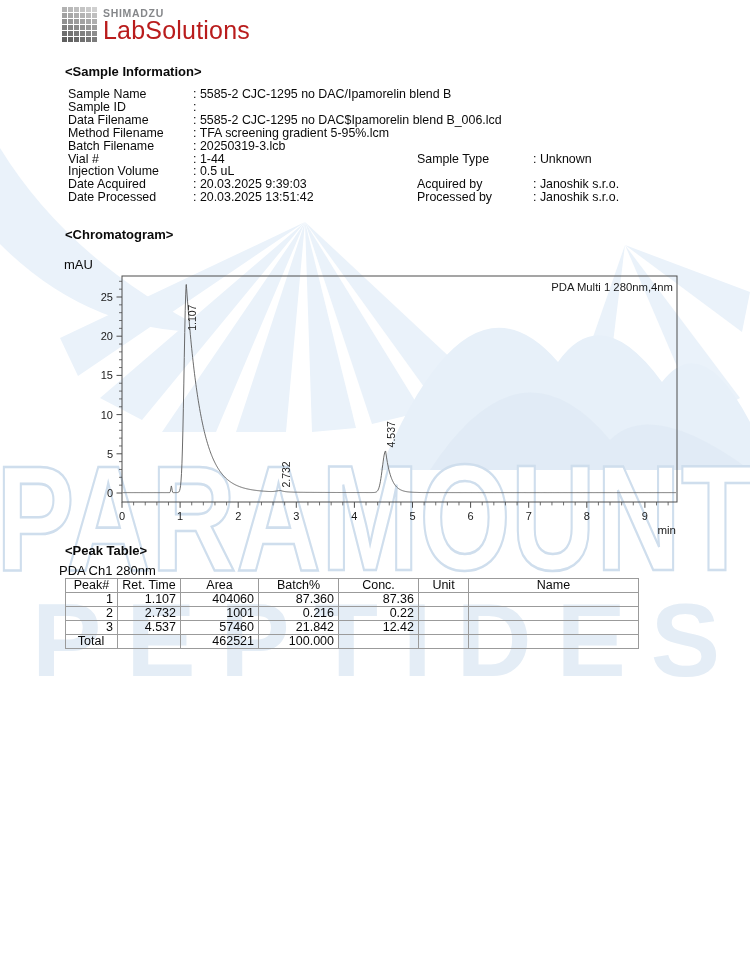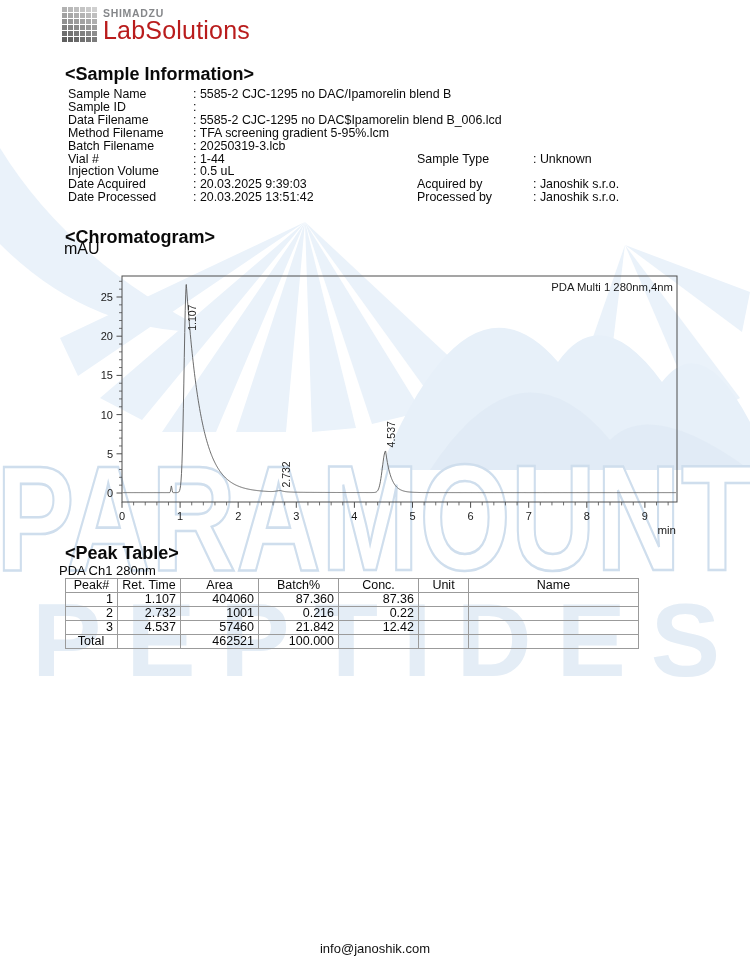--- a/index.html
+++ b/index.html
@@ -5,30 +5,30 @@
   html,body{margin:0;padding:0;background:#fff;}
   #page{position:relative;width:750px;height:971px;background:#fff;overflow:hidden;
         font-family:"Liberation Sans",sans-serif;color:#0a0a0a;}
   
   #wm{position:absolute;left:0;top:0;pointer-events:none;}
   .logo{position:absolute;left:62px;top:5px;display:flex;gap:6px;align-items:center;}
   .logo-grid{display:grid;grid-template-columns:repeat(6,5px);grid-template-rows:repeat(6,5px);gap:1px;margin-top:2px;}
   .brand-top{font-size:10.5px;font-weight:bold;color:#85878a;letter-spacing:.7px;line-height:12px;}
   .brand-bottom{font-size:25px;color:#b91c1c;letter-spacing:.2px;line-height:22px;}
   .title{position:absolute;left:261px;top:1px;font-size:34px;line-height:42px;color:#000;}
-  .sec-h{position:absolute;font-size:18px;font-weight:bold;white-space:nowrap;}
+  .sec-h{position:absolute;font-size:13px;font-weight:bold;white-space:nowrap;}
   #si-h{left:65px;top:64px;}
   #si-rows{position:absolute;left:68px;top:88px;font-size:12.4px;line-height:12.9px;white-space:pre;}
   .si-row{display:flex;gap:12px;}
   .si-label{display:inline-block;width:113px;}
   .si-val{display:inline-block;}
   .si-val.w{width:212px;}
   .si-label2{display:inline-block;width:104px;}
   #chrom-h{left:65px;top:227px;}
-  #mau{position:absolute;left:64px;top:240px;font-size:16px;}
+  #mau{position:absolute;left:64px;top:257px;font-size:13px;}
   #chart{position:absolute;left:62px;top:268px;}
   #pt-h{left:65px;top:543px;}
   #pt-channel{position:absolute;left:59px;top:563px;font-size:13px;}
   #peak-table{position:absolute;left:65px;top:578px;border-collapse:collapse;table-layout:fixed;font-size:12.5px;}
   #peak-table th,#peak-table td{border:1px solid #9b9b9b;padding:0 4px;height:13px;line-height:13px;
       font-weight:normal;overflow:hidden;white-space:nowrap;}
   #peak-table th{text-align:center;}
   #peak-table td.num{text-align:right;}
   #peak-table td.tot{text-align:center;padding-left:3px;}
   #footer{position:absolute;left:0;right:0;top:941px;text-align:center;font-size:13px;color:#111;}
@@ -271,14 +271,13 @@
           <td class=""></td>
           <td class="num">462521</td>
           <td class="num">100.000</td>
           <td class=""></td>
           <td class=""></td>
           <td class=""></td>
         </tr>
       </tbody>
   </table>
 
-  <div id="footer">info@janoshik.com</div>
 </div>
 
 </body></html>

